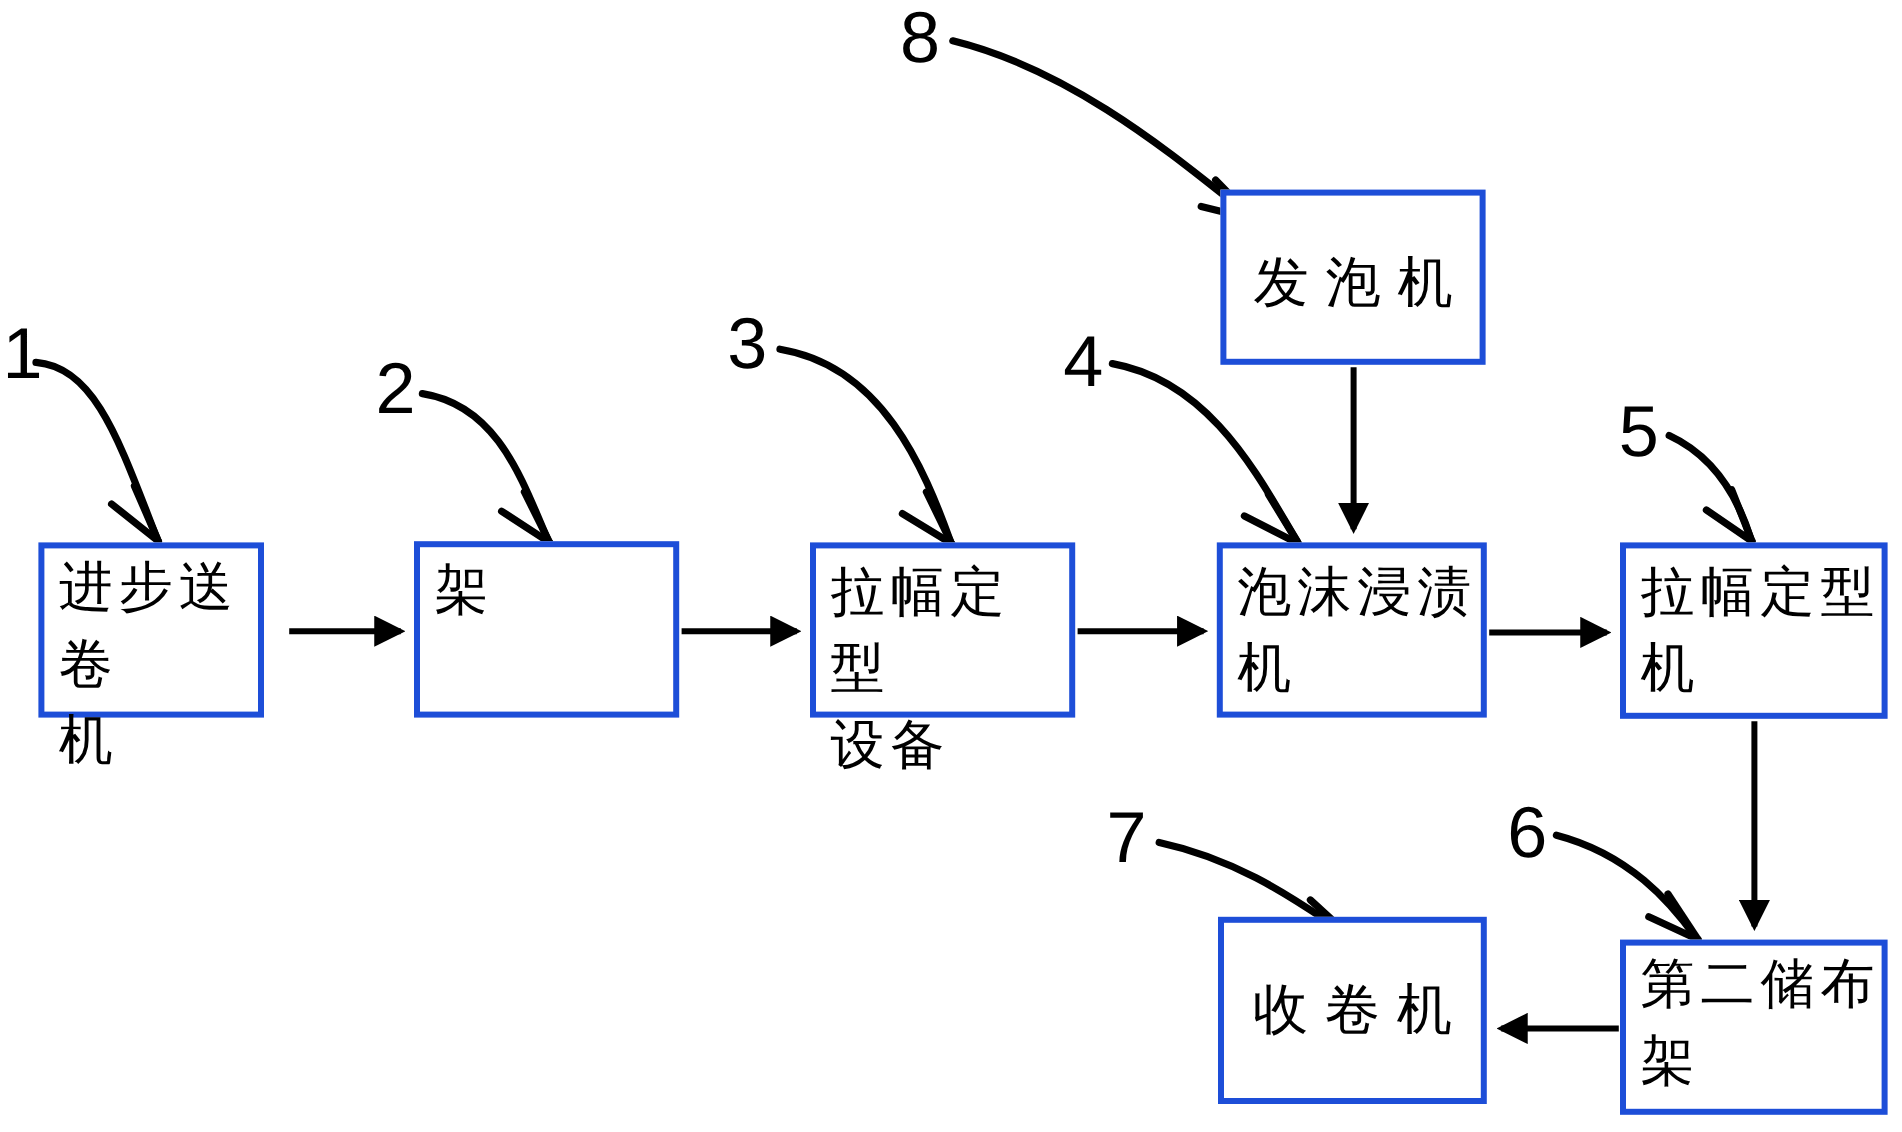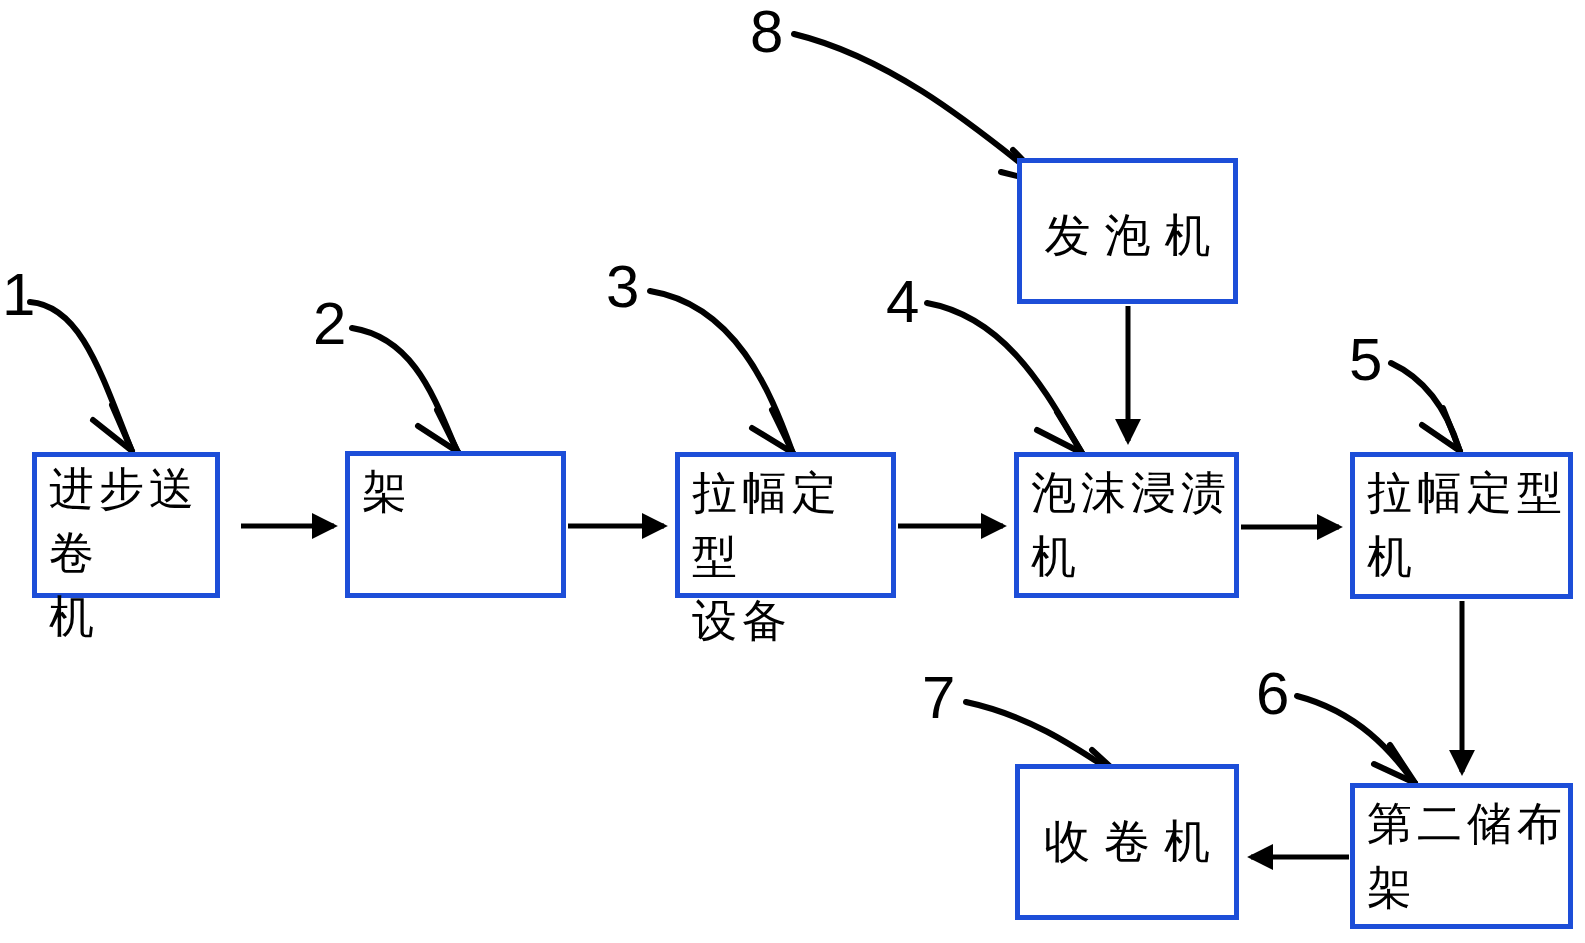--- a/index.html
+++ b/index.html
@@ -132,21 +132,21 @@
   </div>
 
   <div class="flow-box centered" style="left:1017px;top:158px;width:221px;height:146px;">
     <div class="lines"><span class="line">发泡机</span></div>
   </div>
 
   <div class="flow-box centered" style="left:1015px;top:764px;width:224px;height:156px;">
     <div class="lines"><span class="line">收卷机</span></div>
   </div>
 
-  <div class="flow-box" style="left:1350px;top:783px;width:223px;height:146px;">
+  <div class="flow-box" style="left:1350px;top:783px;width:223px;height:146px;font-family:Liberation Mono, monospace;">
     <div class="lines"><span class="line">第二储布</span><span class="line">架</span></div>
   </div>
 
   <span class="ref-num" style="left:2px;top:265px;">1</span>
   <span class="ref-num" style="left:313px;top:294px;">2</span>
   <span class="ref-num" style="left:606px;top:257px;">3</span>
   <span class="ref-num" style="left:886px;top:272px;">4</span>
   <span class="ref-num" style="left:1349px;top:330px;">5</span>
   <span class="ref-num" style="left:1256px;top:664px;">6</span>
   <span class="ref-num" style="left:922px;top:668px;">7</span>

